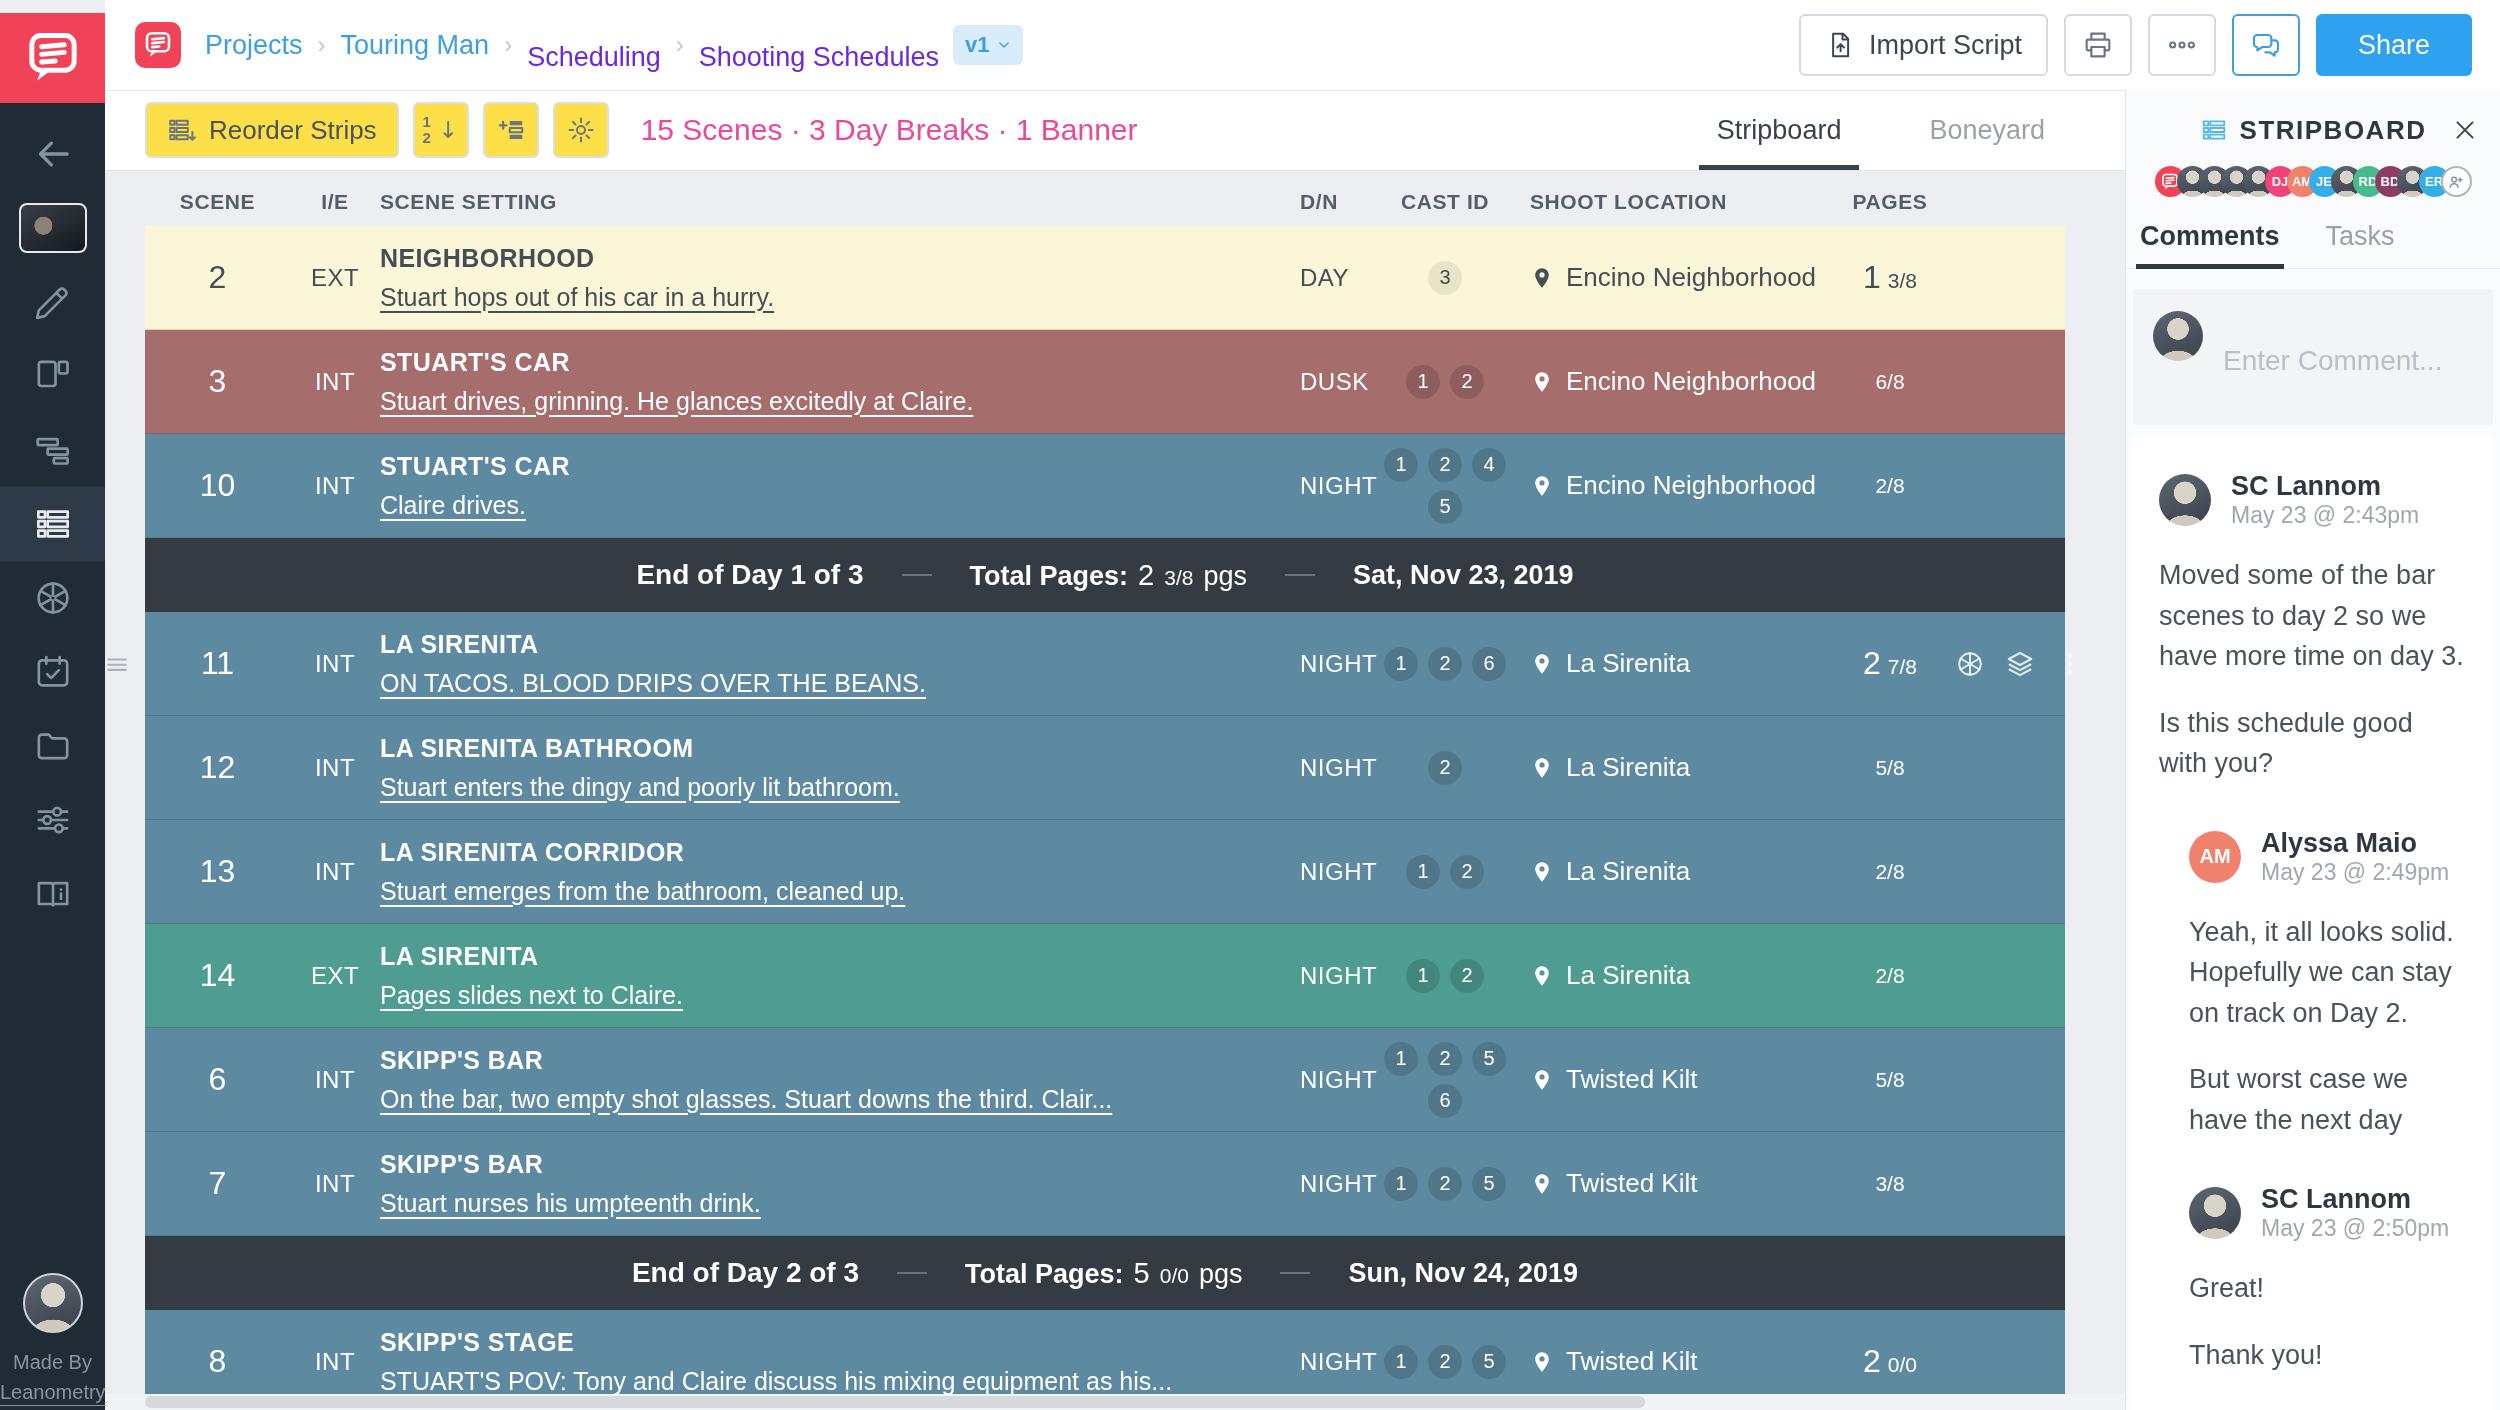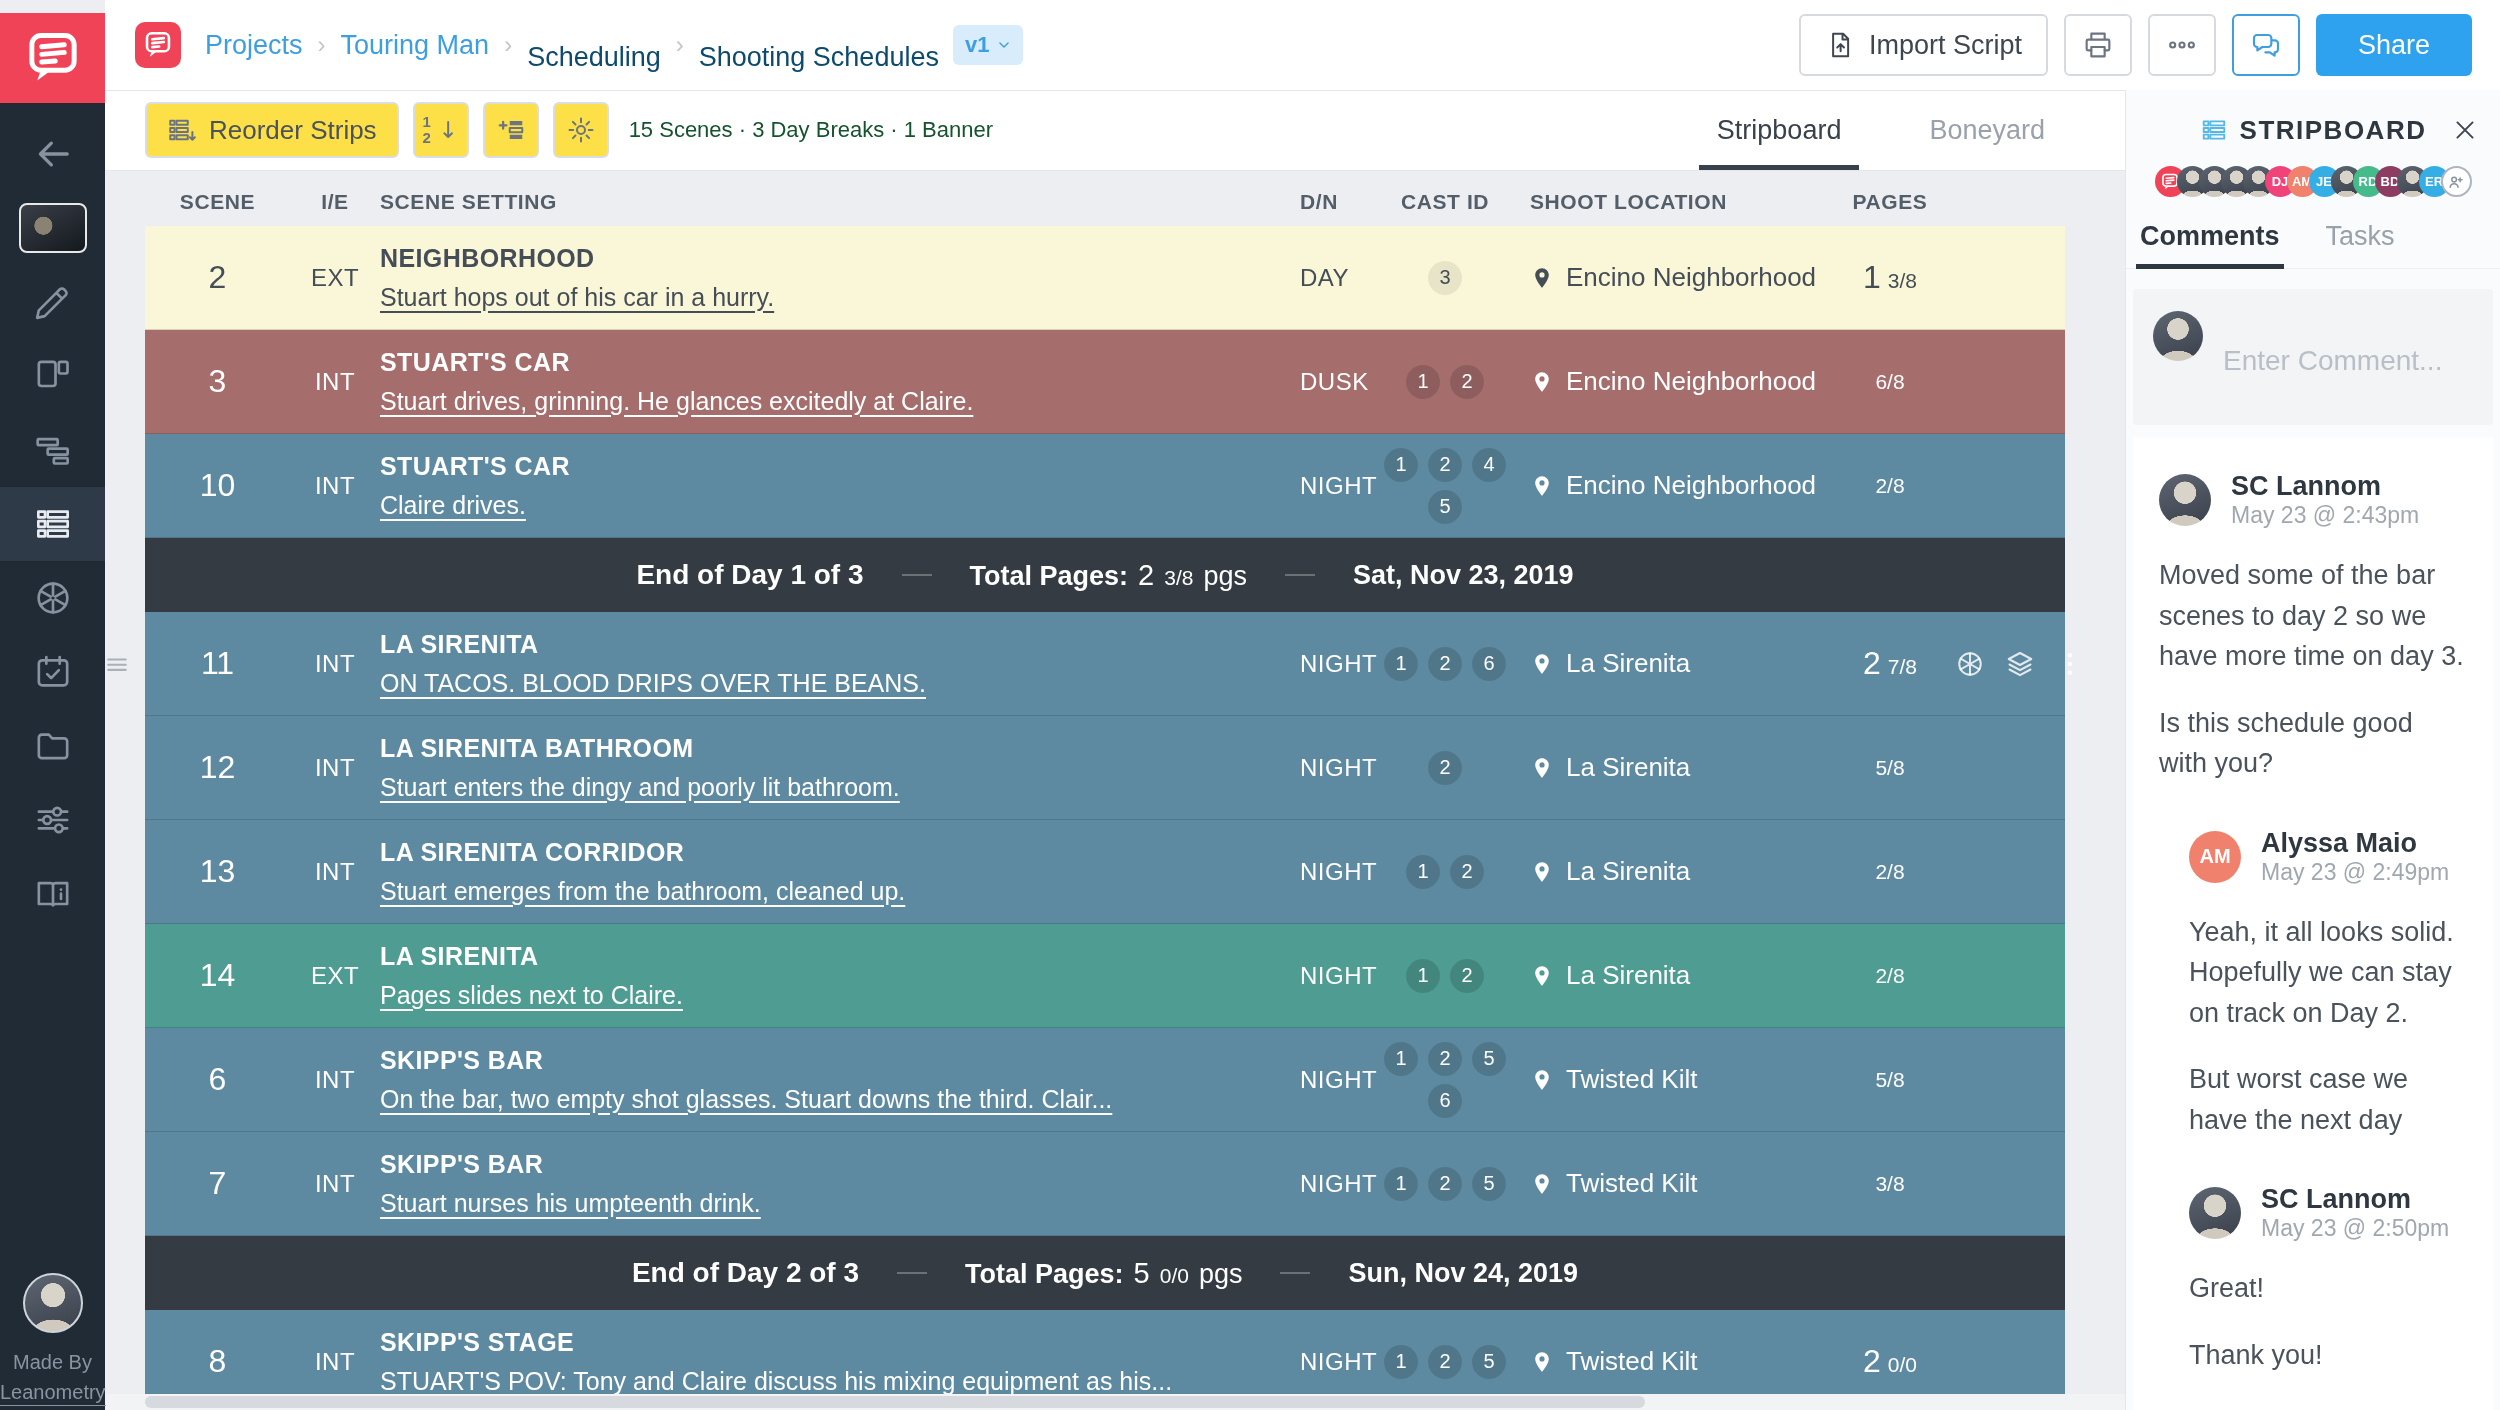--- a/index.html
+++ b/index.html
@@ -28,21 +28,21 @@
   .made-by .u{border-bottom:1px solid #8A94A1;padding-bottom:2px;}
 
   
   .topbar{position:absolute;left:105px;top:0;width:2395px;height:90px;background:#fff;
           border-bottom:1px solid #E3E6EA;display:flex;align-items:center;z-index:4;}
   .crumb-logo{width:46px;height:46px;border-radius:10px;background:#F04358;color:#fff;
               display:flex;align-items:center;justify-content:center;margin-left:30px;flex:0 0 auto;}
   .crumb-logo svg{width:28px;height:28px;}
   .breadcrumbs{display:flex;align-items:center;gap:15px;margin-left:24px;font-size:27px;white-space:nowrap;}
   .crumb-link{color:#3D9FE0;cursor:pointer;}
-  .crumb-current{color:#0c4a6e;margin-top:24px;}
+  .crumb-current{color:#6d28d9;margin-top:24px;}
   .crumb-sep{color:#BFC6CE;font-size:24px;}
   .version-badge{margin-left:14px;background:#D9ECFB;color:#3D9FE0;font-size:22px;font-weight:bold;
                  border-radius:6px;padding:7px 12px;display:flex;align-items:center;gap:8px;cursor:pointer;}
   .version-badge svg{width:14px;height:14px;stroke-width:2.4;}
   .top-actions{margin-left:auto;margin-right:28px;display:flex;align-items:center;gap:16px;}
   .btn{border:2px solid #D6DAE0;border-radius:6px;background:#fff;color:#3E4650;height:62px;
        display:flex;align-items:center;justify-content:center;cursor:pointer;box-sizing:border-box;}
   .btn-import{font-size:27px;padding:0 24px;gap:14px;}
   .btn-import svg{width:30px;height:30px;}
   .btn-sq{width:68px;}
@@ -55,21 +55,21 @@
   .toolbar{position:absolute;left:105px;top:90px;width:2020px;height:80px;background:#fff;
            border-bottom:1px solid #E3E6EA;display:flex;align-items:center;z-index:3;}
   .tbtn{border:2px solid #DADDE2;border-radius:6px;background:#fde047;color:#4A525B;height:56px;
         display:flex;align-items:center;justify-content:center;cursor:pointer;box-sizing:border-box;}
   .tbtn-reorder{margin-left:40px;font-size:26px;padding:0 20px;gap:12px;}
   .tbtn-reorder svg{width:30px;height:30px;color:#6B7480;}
   .tbtn-sq{width:56px;margin-left:14px;}
   .tbtn-sq svg{width:30px;height:30px;color:#6B7480;}
   .sortbox{display:flex;align-items:center;gap:2px;color:#6B7480;}
   .sortnum{font-size:15px;line-height:1.05;font-weight:bold;text-align:center;}
-  .summary{font-size:22px;color:#14532d;margin-left:20px;}
+  .summary{font-size:30px;color:#ec4899;margin-left:32px;}
   .view-tabs{margin-left:auto;display:flex;align-self:stretch;margin-right:36px;}
   .view-tab{position:relative;display:flex;align-items:center;padding:0 44px;font-size:27px;color:#9AA1AA;cursor:pointer;}
   .view-tab.active{color:#39414B;}
   .view-tab.active::after{content:"";position:absolute;left:26px;right:26px;bottom:0;height:5px;background:#39414B;}
 
   
   .main{position:absolute;left:105px;top:170px;width:2020px;height:1240px;background:#ECEEF2;overflow:hidden;z-index:1;}
   .table{position:absolute;left:40px;top:8px;width:1920px;}
   .grid-cols{display:grid;grid-template-columns:145px 90px 875px 120px 140px 310px 130px 110px;}
   .thead{height:48px;align-items:center;font-size:21px;font-weight:bold;color:#545E69;letter-spacing:.6px;}

